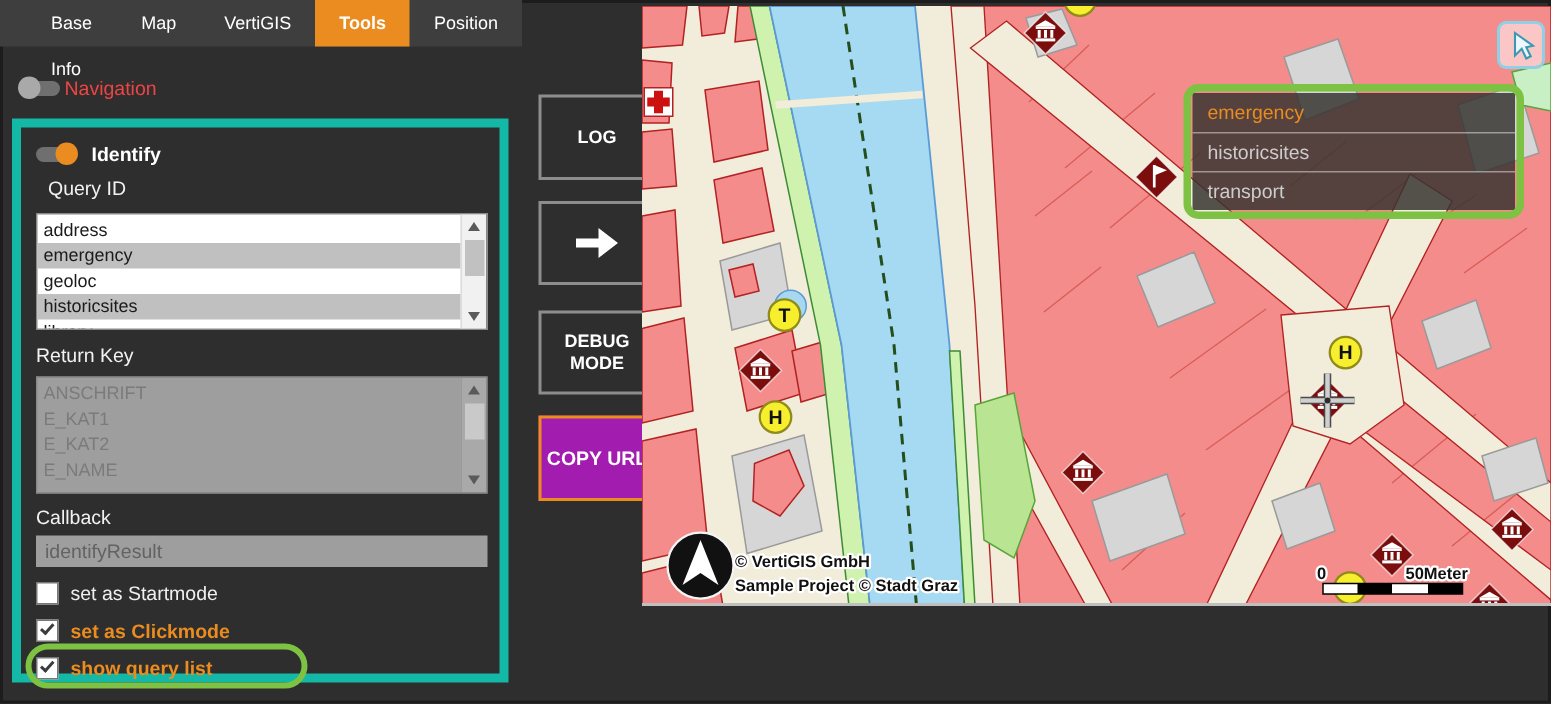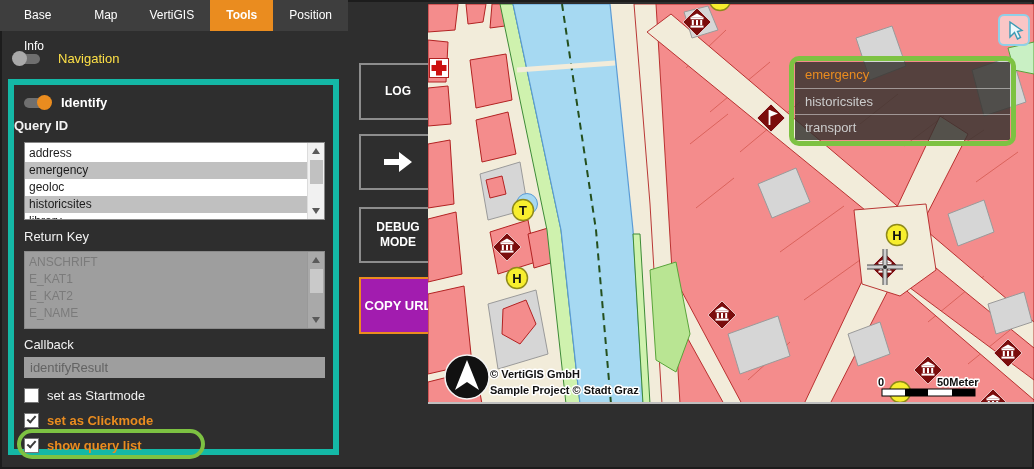--- a/index.html
+++ b/index.html
@@ -3,27 +3,27 @@
 <meta charset="utf-8">
 <style>
   * { margin:0; padding:0; box-sizing:border-box; }
   html,body { background:#2e2e2e; }
   body { font-family:"Liberation Sans", sans-serif; }
   .app { position:relative; width:1034px; height:469px; background:#2e2e2e; overflow:hidden;
          box-shadow: inset 0 0 0 2px #1c1c1c; }
 
   
   .tabbar { position:absolute; left:0; top:0; width:348px; height:31px; background:#3e3e3e;
-            display:flex; align-items:stretch; padding-left:8px; }
+            display:flex; align-items:stretch; padding-left:18px; }
   .tab { padding:0 16px; line-height:31px; color:#fff; font-size:12px; cursor:default; }
   .tab.active { background:#ea8c1f; font-weight:bold; }
 
   
-  .nav-row { position:absolute; left:14px; top:51px; display:flex; align-items:center; gap:18px;
-             color:#fde047; font-size:13px; }
+  .nav-row { position:absolute; left:14px; top:51px; display:flex; align-items:center; gap:3px;
+             color:#ef4444; font-size:13px; }
   .switch { position:relative; width:26px; height:10px; background:#6f6f6f; border-radius:5px; }
   .switch .knob { position:absolute; top:-3px; left:-2px; width:15px; height:15px; border-radius:50%;
                   background:#a9a9a9; }
   .switch.on .knob { left:auto; right:-2px; background:#ea8c1f; }
 
   .group { position:absolute; left:8px; top:79px; width:331px; height:376px;
            border:6px solid #14b8a6; }
   .g-abs { position:absolute; }
   .g-label { color:#f2f2f2; font-size:13px; }
   .identify-row { display:flex; align-items:center; gap:11px; color:#fff; font-size:13px; font-weight:bold; }
@@ -105,21 +105,21 @@
   </div>
 
   <div class="group">
     <div class="g-abs identify-row" style="left:10px;top:10px;">
       <div class="switch on">
           <div class="knob"></div>
         </div>
       <span>Identify</span>
     </div>
 
-    <div class="g-abs g-label" style="left:0;top:33px;font-weight:bold;">Query ID</div>
+    <div class="g-abs g-label" style="left:18px;top:33px;">Query ID</div>
     <div class="listbox g-abs" style="left:10px;top:57px;" id="query-list">
       <div class="rows">
           <div class="lrow">address</div>
           <div class="lrow sel">emergency</div>
           <div class="lrow">geoloc</div>
           <div class="lrow sel">historicsites</div>
           <div class="lrow">library</div>
         </div>
       <div class="sb">
         <div class="tri-up"></div>

